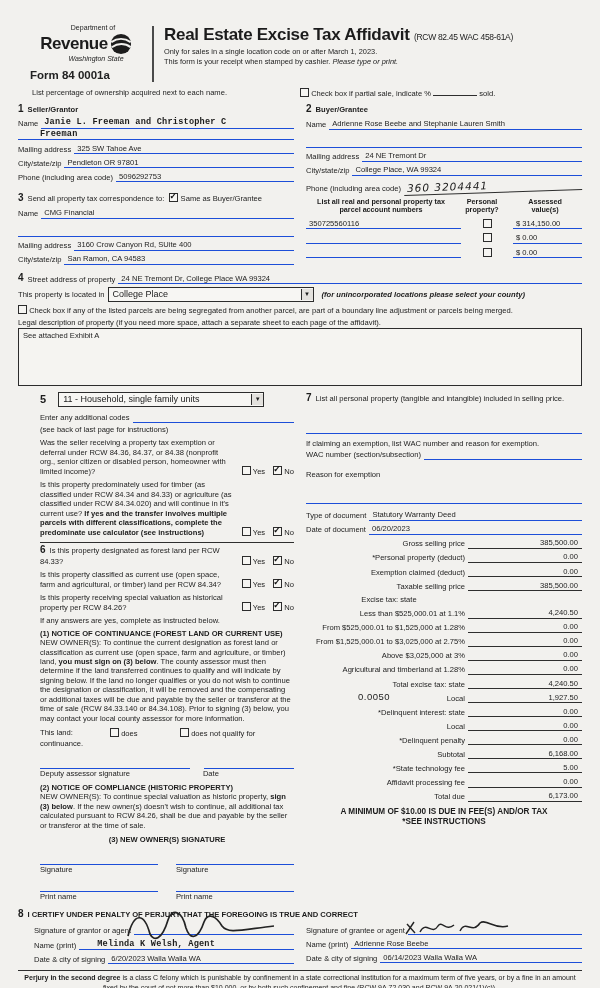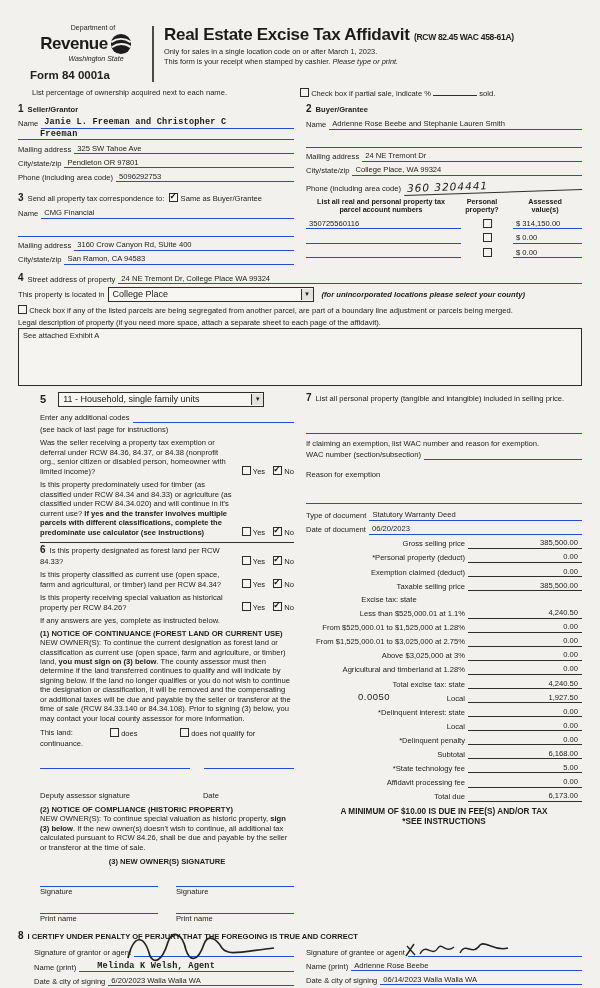--- a/index.html
+++ b/index.html
@@ -10,21 +10,21 @@
   .hdr{display:flex;align-items:flex-start;margin-left:12px;}
   .logo{width:112px;flex:0 0 112px;}
   .logo .dept{font-size:7px;text-align:center;margin-left:14px;}
   .brandrow{display:flex;align-items:center;justify-content:center;}
   .brand{font-size:17px;font-weight:bold;letter-spacing:-0.5px;}
   .wastate{font-size:7px;font-style:italic;text-align:center;margin-left:20px;}
   .formnum{font-size:11.5px;font-weight:bold;margin-top:4px;color:#222;}
   .vr{width:2px;background:#4a4a4a;height:56px;margin:2px 10px 0 10px;flex:0 0 2px;}
   .titleblk{flex:1;}
   .title{font-size:17px;font-weight:bold;letter-spacing:-0.3px;}
-  .title .rcw{font-size:8.5px;font-weight:bold;}
+  .title .rcw{font-size:8.5px;font-weight:normal;}
   .hnotes{font-size:7.4px;margin-top:2px;}
   .hnotes .em{font-style:italic;}
   
   .b{font-weight:bold;}
   .i{font-style:italic;}
   .cb{display:inline-block;width:7px;height:7px;border:1px solid #2c2c2c;vertical-align:-1px;
       position:relative;background:#f6f5f2;}
   .cb.checked::after{content:"✓";position:absolute;left:-1px;top:-3px;font-size:9px;font-weight:bold;color:#111;}
   .frow{display:flex;align-items:flex-end;margin-top:3.5px;}
   .lbl{white-space:nowrap;padding-right:3px;}
@@ -286,21 +286,21 @@
         <span style="flex:0 0 70px;">This land:</span>
         <span style="flex:0 0 70px;"><span class="cb"></span> <span>does</span></span>
         <span><span class="cb"></span> <span>does not qualify for</span></span>
       </div>
       <div>continuance.</div>
 
       <div style="display:flex;gap:14px;margin-top:12px;">
         <span class="ln" style="flex:1.7;"></span>
         <span class="ln" style="flex:1;"></span>
       </div>
-      <div style="display:flex;gap:8px;margin-top:22px;">
+      <div style="display:flex;gap:8px;">
         <span style="flex:1.7;">Deputy assessor signature</span>
         <span style="flex:1;">Date</span>
       </div>
 
       <div class="b" style="margin-top:4px;">(2) NOTICE OF COMPLIANCE (HISTORIC PROPERTY)</div>
       <div><span>NEW OWNER(S): To continue special valuation as historic property, </span><span class="b">sign (3) below</span><span>. If the new owner(s) doesn't wish to continue, all additional tax calculated pursuant to RCW 84.26, shall be due and payable by the seller or transferor at the time of sale.</span></div>
 
       <div class="b" style="text-align:center;margin-top:5px;">(3) NEW OWNER(S) SIGNATURE</div>
       <div style="display:flex;gap:18px;margin-top:11px;">
         <span class="ln" style="flex:1;"></span>

